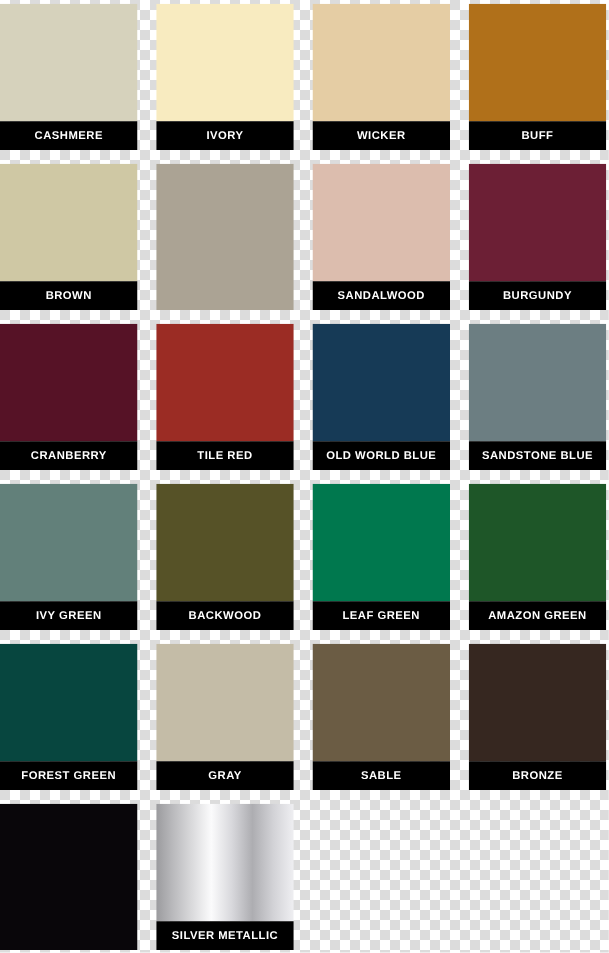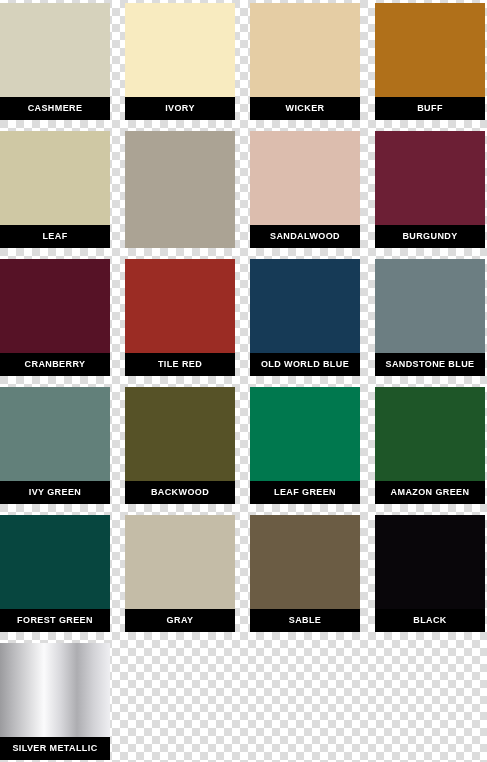--- a/index.html
+++ b/index.html
@@ -89,21 +89,21 @@
       <div class="swatch-card">
         <div class="swatch-chip" style="background: rgb(229, 205, 164);"></div>
         <div class="swatch-label">WICKER</div>
       </div>
       <div class="swatch-card">
         <div class="swatch-chip" style="background: rgb(176, 112, 26);"></div>
         <div class="swatch-label">BUFF</div>
       </div>
       <div class="swatch-card">
         <div class="swatch-chip" style="background: rgb(207, 200, 164);"></div>
-        <div class="swatch-label">LEAF</div>
+        <div class="swatch-label">BROWN</div>
       </div>
       <div class="swatch-card">
         <div class="swatch-chip" style="background: rgb(171, 163, 148);"></div>
       </div>
       <div class="swatch-card">
         <div class="swatch-chip" style="background: rgb(220, 189, 174);"></div>
         <div class="swatch-label">SANDALWOOD</div>
       </div>
       <div class="swatch-card">
         <div class="swatch-chip" style="background: rgb(108, 31, 53);"></div>
@@ -147,21 +147,24 @@
       </div>
       <div class="swatch-card">
         <div class="swatch-chip" style="background: rgb(196, 188, 167);"></div>
         <div class="swatch-label">GRAY</div>
       </div>
       <div class="swatch-card">
         <div class="swatch-chip" style="background: rgb(107, 92, 68);"></div>
         <div class="swatch-label">SABLE</div>
       </div>
       <div class="swatch-card">
+        <div class="swatch-chip" style="background: rgb(54, 39, 32);"></div>
+        <div class="swatch-label">BRONZE</div>
+      </div>
+      <div class="swatch-card">
         <div class="swatch-chip" style="background: rgb(9, 6, 10);"></div>
-        <div class="swatch-label">BLACK</div>
       </div>
       <div class="swatch-card">
         <div class="swatch-chip" style="background: linear-gradient(90deg, rgb(155, 155, 158) 0%, rgb(185, 185, 188) 12%, rgb(251, 251, 252) 40%, rgb(216, 216, 220) 55%, rgb(173, 173, 177) 70%, rgb(210, 210, 214) 85%, rgb(239, 239, 242) 100%);"></div>
         <div class="swatch-label">SILVER METALLIC</div>
       </div>
     </div>
 </div>
 
 </body></html>

